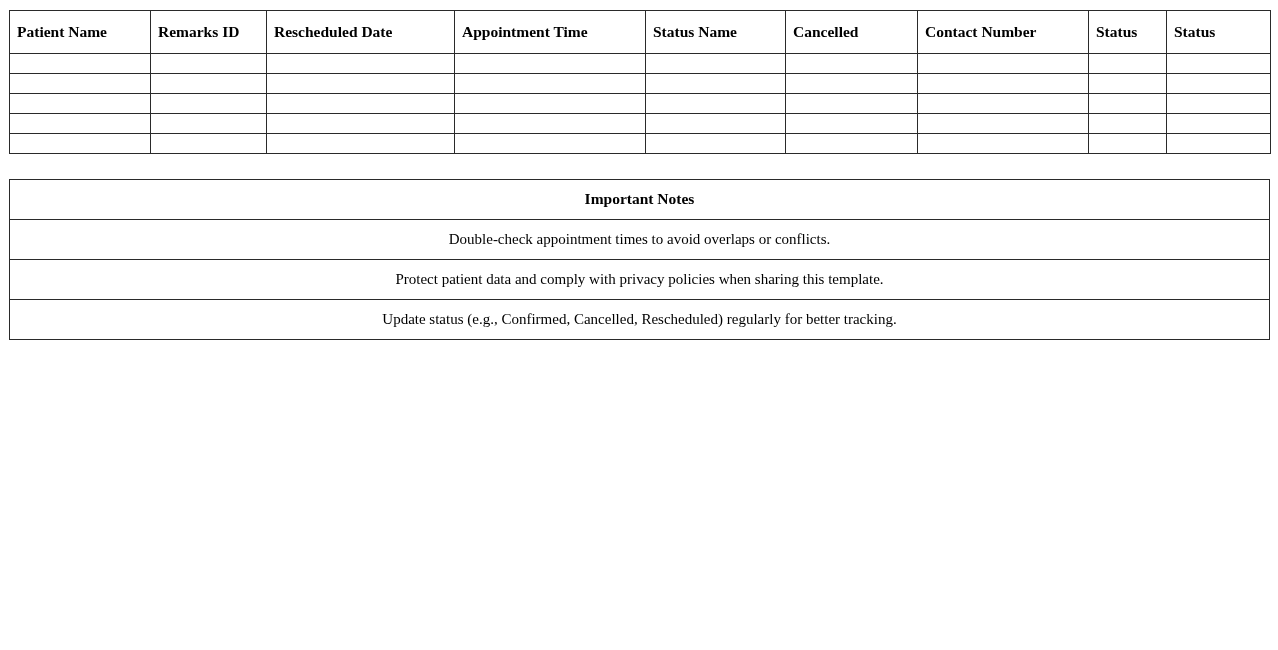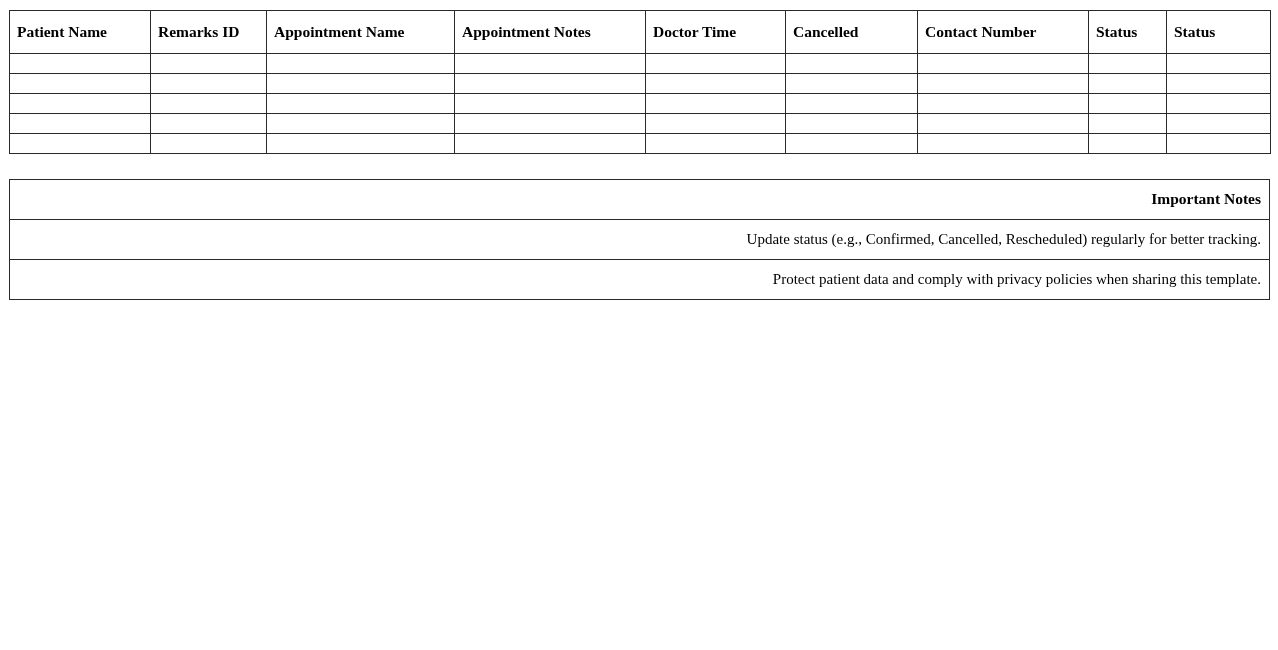--- a/index.html
+++ b/index.html
@@ -75,21 +75,21 @@
     left: 9px;
     top: 179px;
     width: 1261px;
   }
   #notes-table td {
     padding: 9px 8px 9px 8px;
     font-size: 15px;
     line-height: 1.3;
     height: 21px;
     vertical-align: middle;
-    text-align: right;
+    text-align: center;
   }
   #notes-table td.notes-heading {
     font-weight: bold;
     font-size: 15.5px;
   }
 </style>
 </head>
 <body>
 
 <div class="page">
@@ -103,23 +103,23 @@
       <col class="c-doctor">
         <col class="c-dept">
         <col class="c-contact">
       <col class="c-status">
         <col class="c-remarks">
     </colgroup>
     <thead>
       <tr>
         <th>Patient Name</th>
         <th>Remarks ID</th>
-        <th>Appointment Name</th>
-        <th>Appointment Notes</th>
-        <th>Doctor Time</th>
+        <th>Rescheduled Date</th>
+        <th>Appointment Time</th>
+        <th>Status Name</th>
         <th>Cancelled</th>
         <th>Contact Number</th>
         <th>Status</th>
         <th>Status</th>
       </tr>
     </thead>
     <tbody id="appointment-body">
         <tr>
           <td class="cell"></td>
           <td class="cell"></td>
@@ -177,21 +177,24 @@
         </tr>
       </tbody>
   </table>
 
   <table class="grid" id="notes-table">
     <tbody id="notes-body">
       <tr>
         <td class="notes-heading">Important Notes</td>
       </tr>
         <tr>
+          <td>Double-check appointment times to avoid overlaps or conflicts.</td>
+        </tr>
+        <tr>
+          <td>Protect patient data and comply with privacy policies when sharing this template.</td>
+        </tr>
+        <tr>
           <td>Update status (e.g., Confirmed, Cancelled, Rescheduled) regularly for better tracking.</td>
-        </tr>
-        <tr>
-          <td>Protect patient data and comply with privacy policies when sharing this template.</td>
         </tr>
       </tbody>
   </table>
 
 </div>
 
 </body></html>

